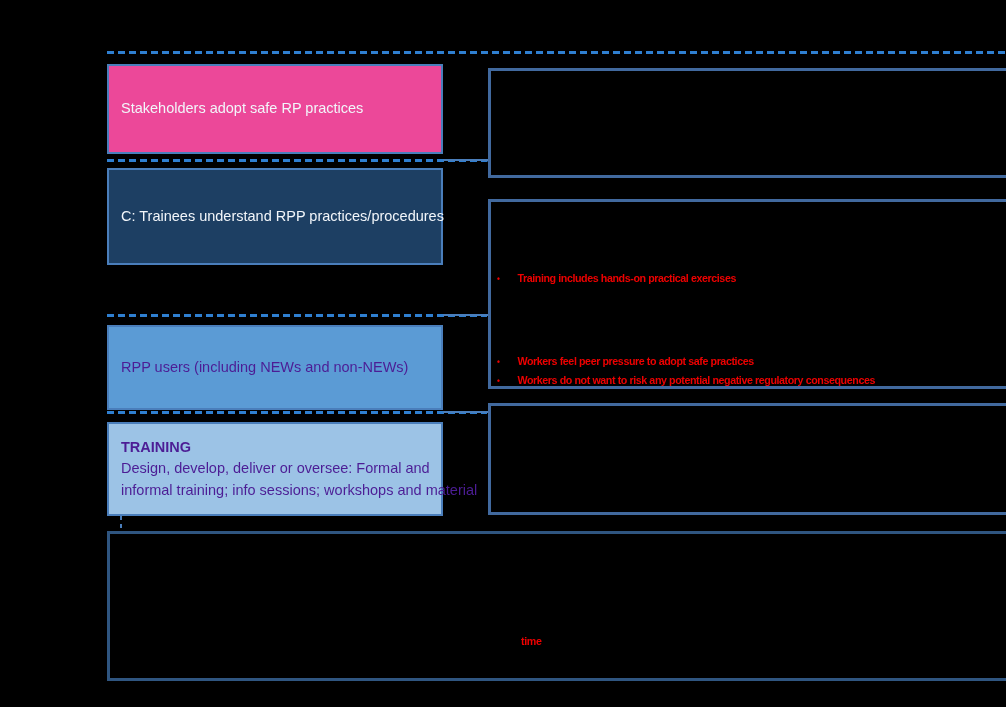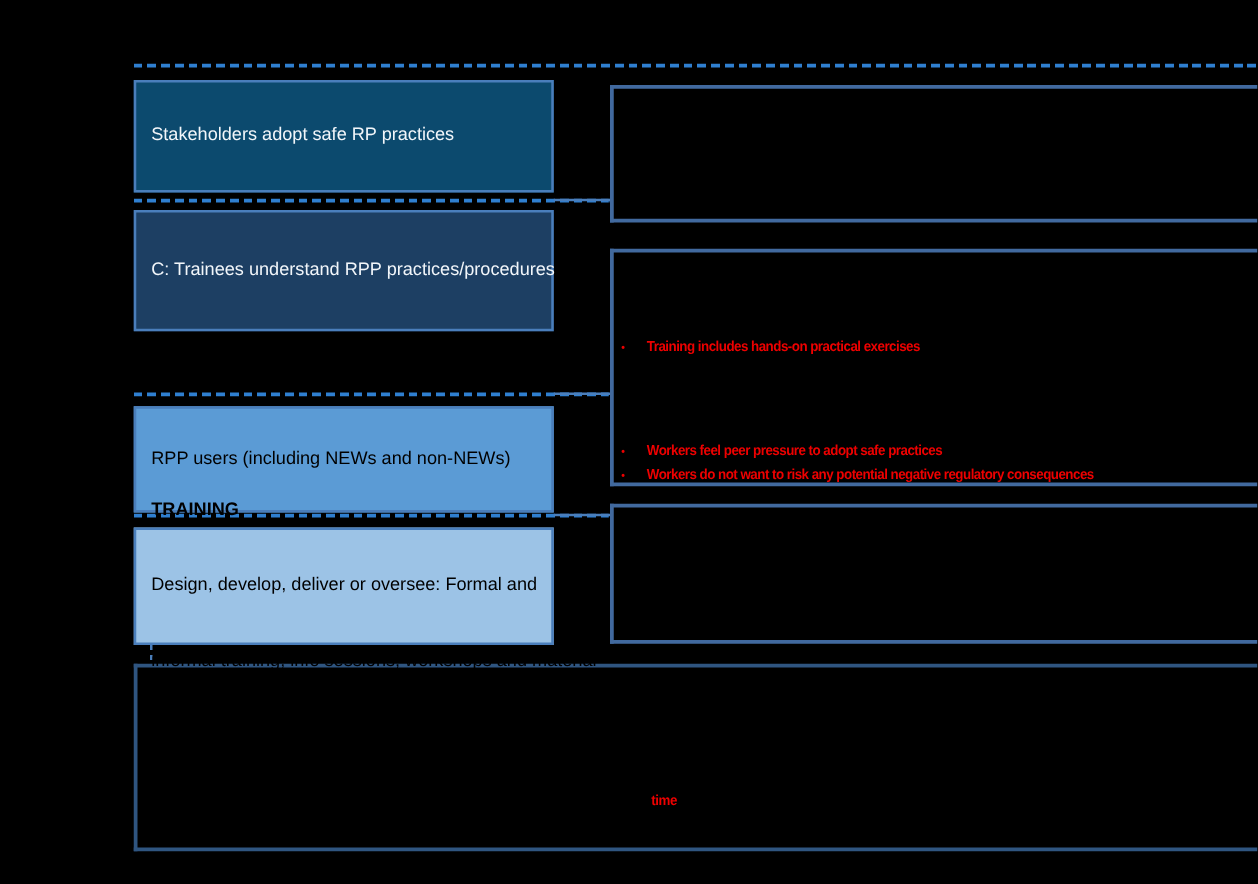--- a/index.html
+++ b/index.html
@@ -27,27 +27,27 @@
     display: flex;
     flex-direction: column;
     justify-content: center;
     padding: 0 12px;
   }
   .lbox .line {
     font-size: 14.5px;
     line-height: 1.48;
     white-space: nowrap;
   }
-  .fill-darknavy { background: #0c4a6e; }
+  .fill-darknavy { background: #ec4899; }
   .fill-navy     { background: #1d3f63; }
   .fill-blue     { background: #5b9bd5; }
-  .fill-lightblue{ background: #9cc3e6; gap: 39px; }
+  .fill-lightblue{ background: #9cc3e6; }
 
   .txt-white { color: #f2f6fa; }
-  .txt-dark  { color: #000000; }
+  .txt-dark  { color: #4c1d95; }
 
   .lbox .heading {
     font-size: 14.5px;
     font-weight: bold;
     line-height: 1.5;
     white-space: nowrap;
   }
 
   
   .rbox {

